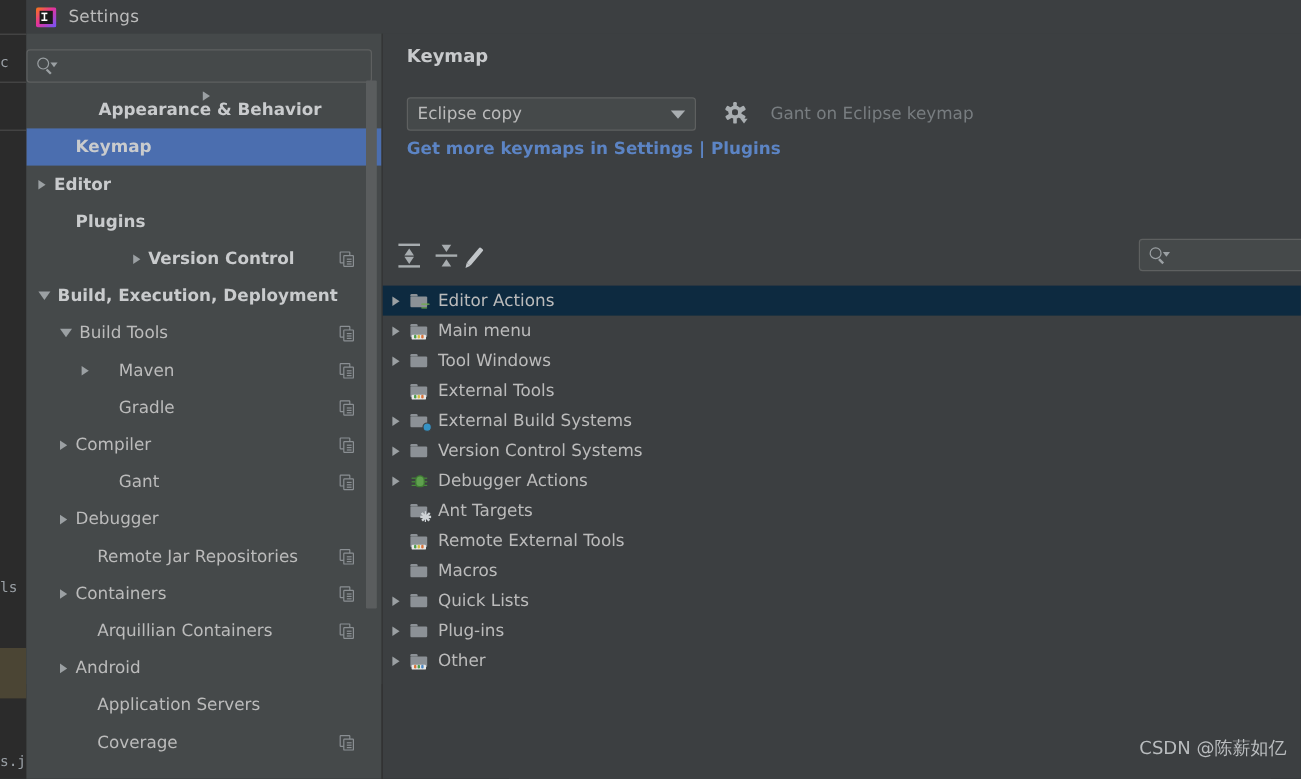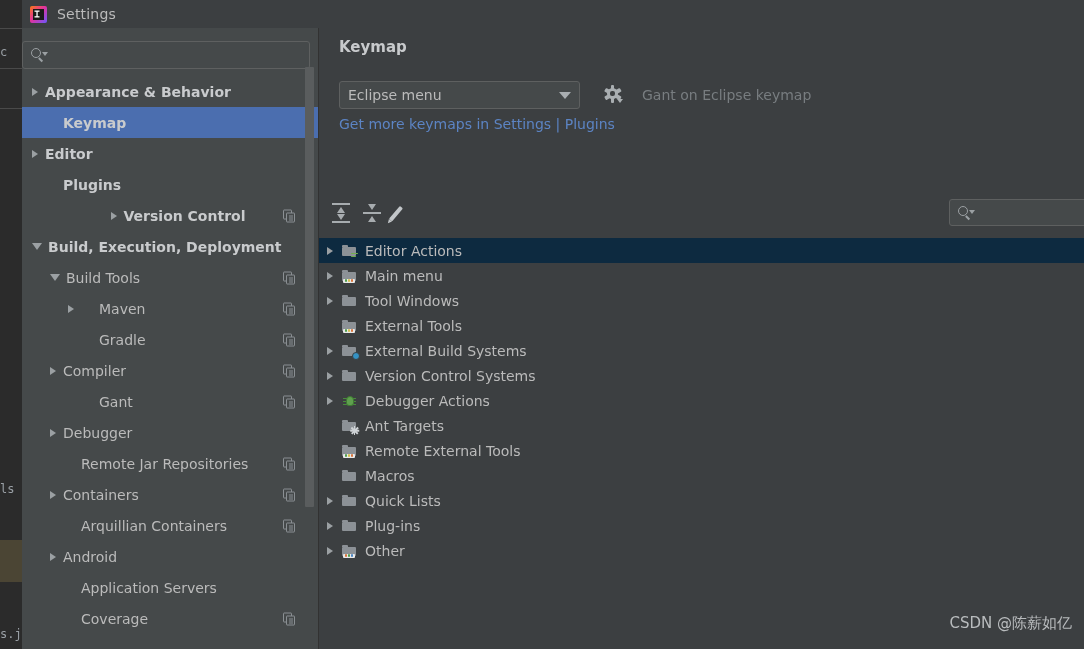--- a/index.html
+++ b/index.html
@@ -156,21 +156,21 @@
   #gear-btn .tooth.t3 { transform: rotate(120deg); }
   #gear-btn .gcaret {
     position: absolute; left: 17px; top: 17px;
     width: 0; height: 0;
     border-left: 3.5px solid transparent; border-right: 3.5px solid transparent;
     border-top: 4.5px solid #a9aeb1;
   }
   #km-based { margin-left: 16px; color: #787d80; font-size: 14px; }
   #km-link {
     position: absolute; left: 20px; top: 88px;
-    color: #5c84c4; font-size: 14px; text-decoration: none;
+    color: #5c84c4; font-size: 14px; text-decoration: none; font-weight: bold;
   }
 
   
   #km-toolbar { position: absolute; left: 0; top: 165px; width: 765px; height: 40px; }
   .tb-btn { position: absolute; top: 8px; width: 24px; height: 24px; }
   #tb-expand { left: 10px; }
   #tb-collapse { left: 41px; }
   #tb-edit { left: 72px; }
   .barline { position: absolute; left: 3px; width: 18px; height: 2px; background: #a7acaf; }
   .arrw { position: absolute; left: 8px; width: 0; height: 0;
@@ -304,21 +304,21 @@
       <div id="search-wrap">
         <div class="searchbox" id="sidebar-search">
           <span class="mag">
             <span class="ring"></span>
               <span class="hdl"></span>
               <span class="caret"></span>
           </span>
         </div>
       </div>
       <div id="tree-scroll">
-          <div class="srow bold" style="padding-left: 10px;">
+          <div class="srow bold" style="padding-left: 10px; flex-direction: column;">
             <span class="tw"></span>
             <span>Appearance &amp; Behavior</span>
           </div>
           <div class="srow sel bold" style="padding-left: 28px;">
             <span class="tw blank"></span>
             <span>Keymap</span>
           </div>
           <div class="srow bold" style="padding-left: 10px;">
             <span class="tw"></span>
             <span>Editor</span>
@@ -428,21 +428,21 @@
     </div>
 
     <div id="divider"></div>
 
     <div id="rightpane">
 
       <div id="page-title">Keymap</div>
 
       <div id="km-row">
         <div id="km-combo">
-          <span>Eclipse menu</span>
+          <span>Eclipse copy</span>
           <span class="cb-caret"></span>
         </div>
         <div id="gear-btn">
           <span class="tooth"></span>
           <span class="tooth t2"></span>
           <span class="tooth t3"></span>
           <span class="gear-core"></span>
           <span class="gcaret"></span>
         </div>
         <span id="km-based">Gant on Eclipse keymap</span>

